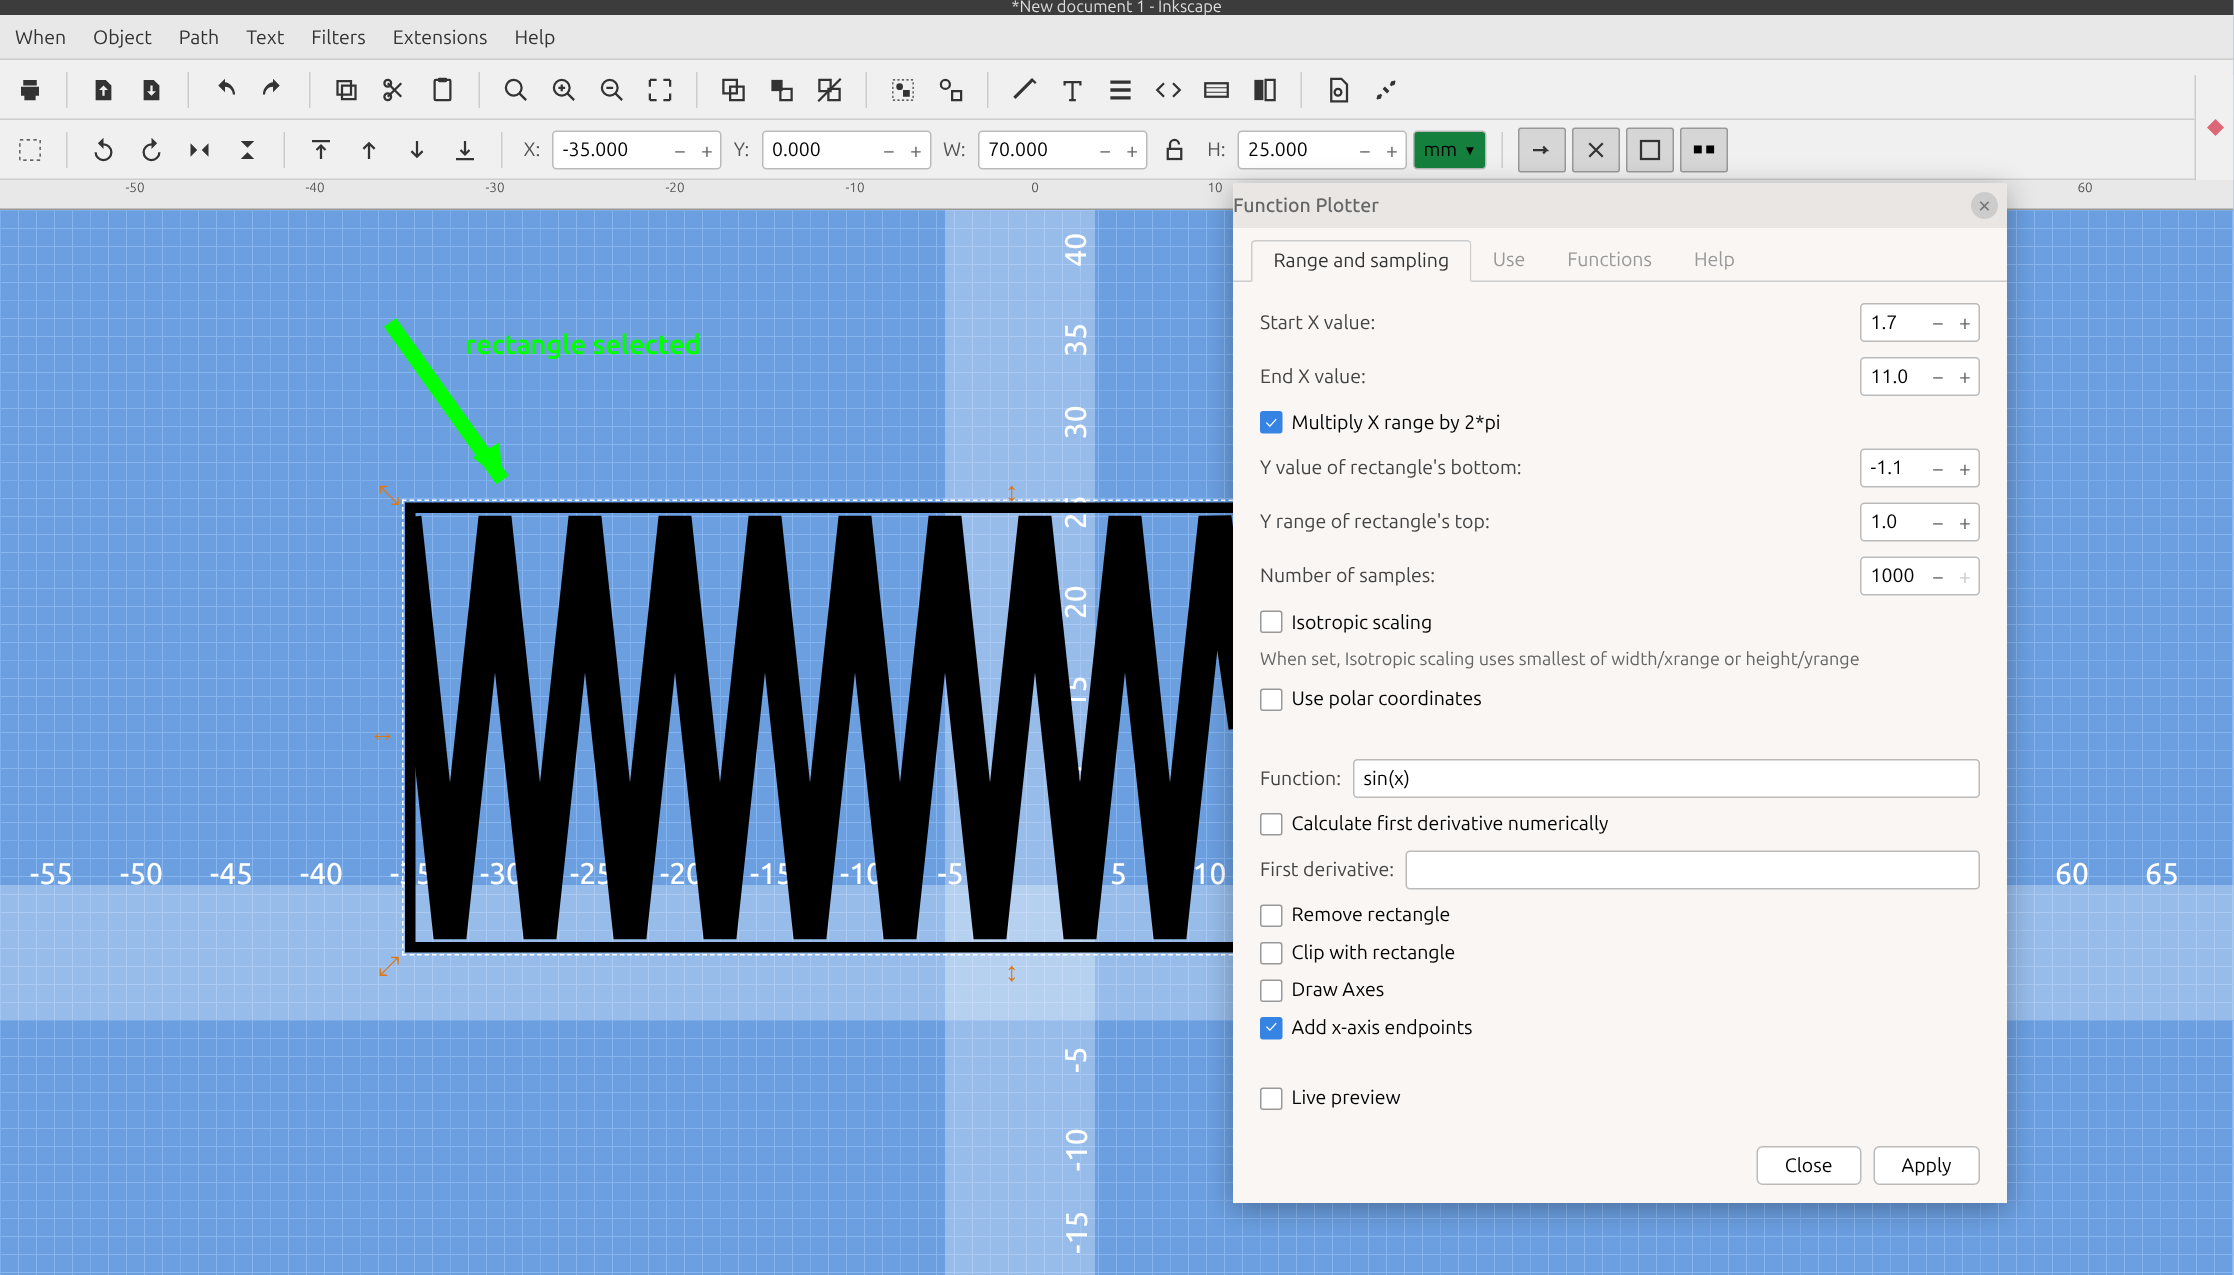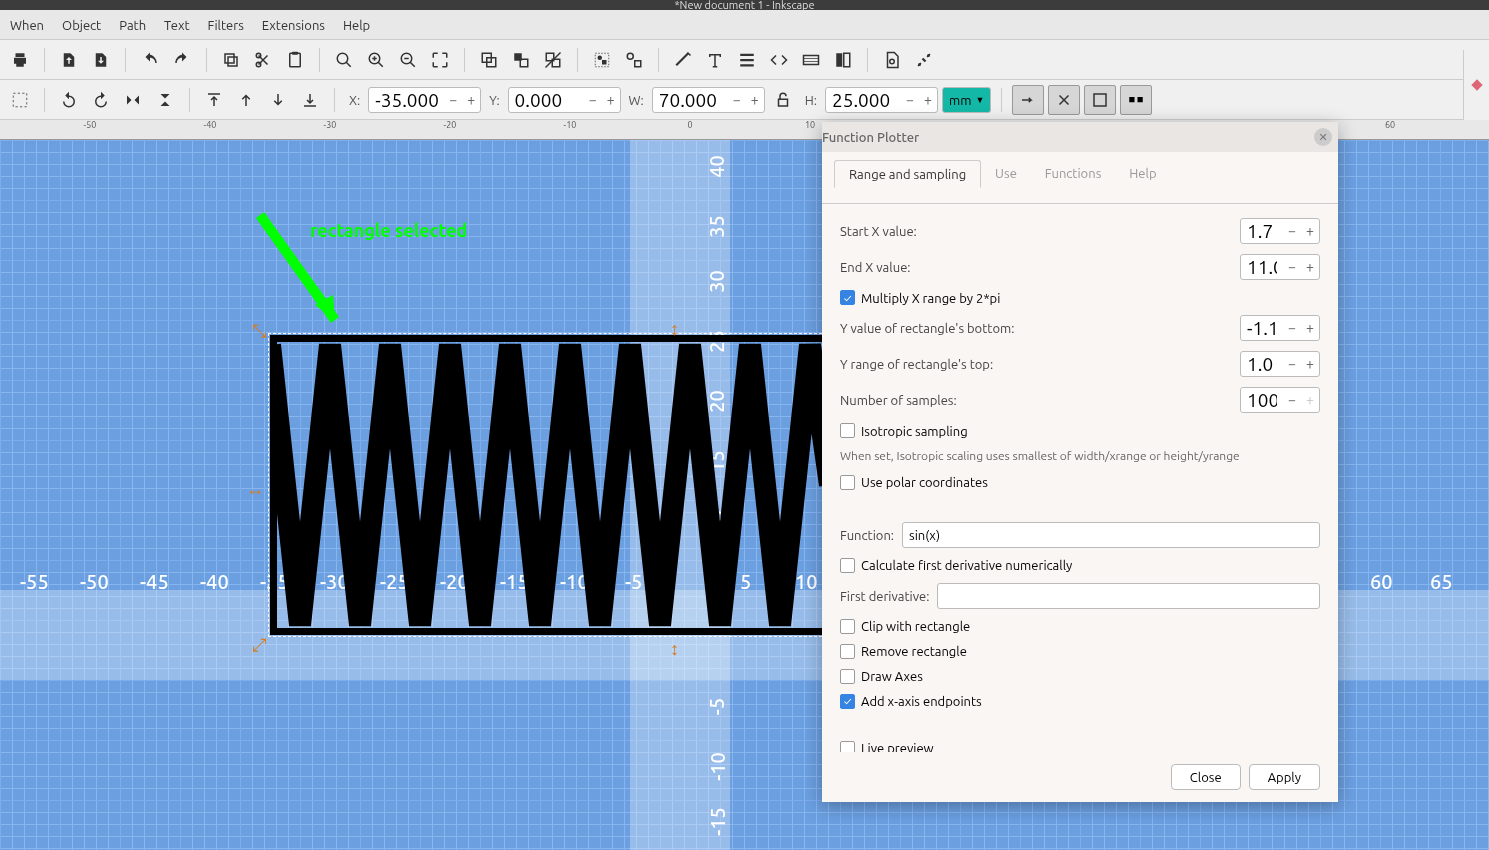--- a/index.html
+++ b/index.html
@@ -10,24 +10,24 @@
 
 .menubar { height:30px; background:#e8e8e8; display:flex; align-items:center; padding:0 10px; gap:18px; border-bottom:1px solid #ccc;}
 .menubar span{ cursor:default; color:#333;}
 
 .tbar { height:40px; background:#f0f0f0; display:flex; align-items:center; padding:0 6px; gap:4px; border-bottom:1px solid #ccc;}
 .sep { width:1px; height:24px; background:#ccc; margin:0 6px;}
 .tbtn { width:28px; height:28px; display:flex; align-items:center; justify-content:center; border-radius:3px; color:#333;}
 .tbtn svg{width:18px;height:18px;fill:currentColor;}
 .tlbl{ color:#555; margin:0 4px;}
 .spin { display:flex; align-items:center; border:1px solid #bbb; background:#fff; height:26px; border-radius:3px;}
-.spin input{ border:none; outline:none; width:75px; padding:0 6px; font-size:19px; background:transparent;}
+.spin input{ border:none; outline:none; width:75px; padding:0 6px; font-size:13px; background:transparent;}
 .spin .btns{display:flex;}
 .spin button{ width:18px; height:24px; border:none; background:transparent; color:#666; font-size:14px; cursor:pointer;}
-.unitsel{border:1px solid #bbb; background:#14b8a6; height:26px; border-radius:3px; padding:0 6px; display:flex;align-items:center;gap:4px;}
+.unitsel{border:1px solid #bbb; background:#15803d; height:26px; border-radius:3px; padding:0 6px; display:flex;align-items:center;gap:4px;}
 .modebtn{width:32px;height:30px;border:1px solid #999;background:#d6d6d6;display:flex;align-items:center;justify-content:center;border-radius:2px;}
 
 .hruler{position:absolute; left:0; top:120px; right:0; height:20px; background:#e8e8e8; border-bottom:1px solid #999; font-size:9px; color:#555; overflow:hidden;}
 .hruler .tick{position:absolute;top:0;font-size:9px;transform:translateX(-50%);}
 
 .canvas{position:absolute; left:0; top:140px; right:0; bottom:0; background:#6b9fe0;
   background-image:linear-gradient(#7eadec 1px,transparent 1px),linear-gradient(90deg,#7eadec 1px,transparent 1px),
                    linear-gradient(#87b5f0 1px,transparent 1px),linear-gradient(90deg,#87b5f0 1px,transparent 1px);
   background-size:60px 60px,60px 60px,12px 12px,12px 12px;
   overflow:hidden;}
@@ -37,21 +37,21 @@
 .axis-ruler.v{top:0;bottom:0;width:100px;left:630px;}
 .annot{position:absolute;color:#00ff00;font-size:18px;font-weight:600;}
 .arrow-svg{position:absolute;}
 
 .selrect{position:absolute;border:1px dashed #fff;}
 .selhandle{position:absolute;color:#d97a1a;font-size:18px;}
 
 .dialog{position:absolute; left:822px; top:122px; width:516px; height:680px; background:#f9f6f4; box-shadow:0 4px 18px rgba(0,0,0,0.3); display:flex; flex-direction:column;}
 .dlg-title{height:30px; background:#e9e6e4; display:flex; align-items:center; justify-content:flex-start; position:relative; color:#666; font-weight:500;}
 .dlg-close{position:absolute;right:6px;top:6px;width:18px;height:18px;border-radius:9px;background:#ccc;color:#777;display:flex;align-items:center;justify-content:center;font-size:11px;}
-.dlg-tabs{display:flex;border-bottom:1px solid #ccc;padding:8px 12px 16px;gap:0;}
+.dlg-tabs{display:flex;border-bottom:1px solid #ccc;padding:8px 12px 0;gap:0;}
 .dlg-tab{padding:6px 14px;color:#999;}
 .dlg-tab.active{border:1px solid #ccc;border-bottom:1px solid #f9f6f4;background:#f9f6f4;color:#333;margin-bottom:-1px;border-radius:3px 3px 0 0;}
 .dlg-body{flex:1;padding:14px 18px;overflow:auto;display:flex;flex-direction:column;gap:10px;}
 .frow{display:flex;align-items:center;justify-content:space-between;gap:8px;}
 .frow label{color:#444;}
 .frow-inline{display:flex;align-items:center;gap:6px;}
 .chk{width:15px;height:15px;border:1px solid #999;border-radius:2px;background:#fff;display:inline-flex;align-items:center;justify-content:center;}
 .chk.on{background:#3584e4;border-color:#3584e4;color:#fff;font-size:11px;}
 .chk.on::after{content:'✓';}
 .hint{font-size:12px;color:#666;line-height:1.4;}
@@ -478,21 +478,21 @@
       <div class="spin sm">
           <input value="1000" style="">
           <div class="btns">
             <button>−</button>
             <button style="color:#ccc;">+</button>
           </div>
         </div>
       </div>
     <div class="frow-inline">
         <span class="chk"></span>
-        <label>Isotropic sampling</label>
+        <label>Isotropic scaling</label>
       </div>
     <div class="hint">When set, Isotropic scaling uses smallest of width/xrange or height/yrange</div>
     <div class="frow-inline">
         <span class="chk"></span>
         <label>Use polar coordinates</label>
       </div>
     <div class="dlg-hr"></div>
     <div class="frow">
         <label style="flex:0 0 auto">Function:</label>
       <input class="txtfield" value="sin(x)" style="">
@@ -500,25 +500,25 @@
     <div class="frow-inline">
         <span class="chk"></span>
         <label>Calculate first derivative numerically</label>
       </div>
     <div class="frow">
         <label style="flex:0 0 auto">First derivative:</label>
       <input class="txtfield" value="" style="">
       </div>
     <div class="frow-inline">
         <span class="chk"></span>
+        <label>Remove rectangle</label>
+      </div>
+    <div class="frow-inline">
+        <span class="chk"></span>
         <label>Clip with rectangle</label>
-      </div>
-    <div class="frow-inline">
-        <span class="chk"></span>
-        <label>Remove rectangle</label>
       </div>
     <div class="frow-inline">
         <span class="chk"></span>
         <label>Draw Axes</label>
       </div>
     <div class="frow-inline">
         <span class="chk on"></span>
         <label>Add x-axis endpoints</label>
       </div>
     <div class="dlg-hr"></div>

